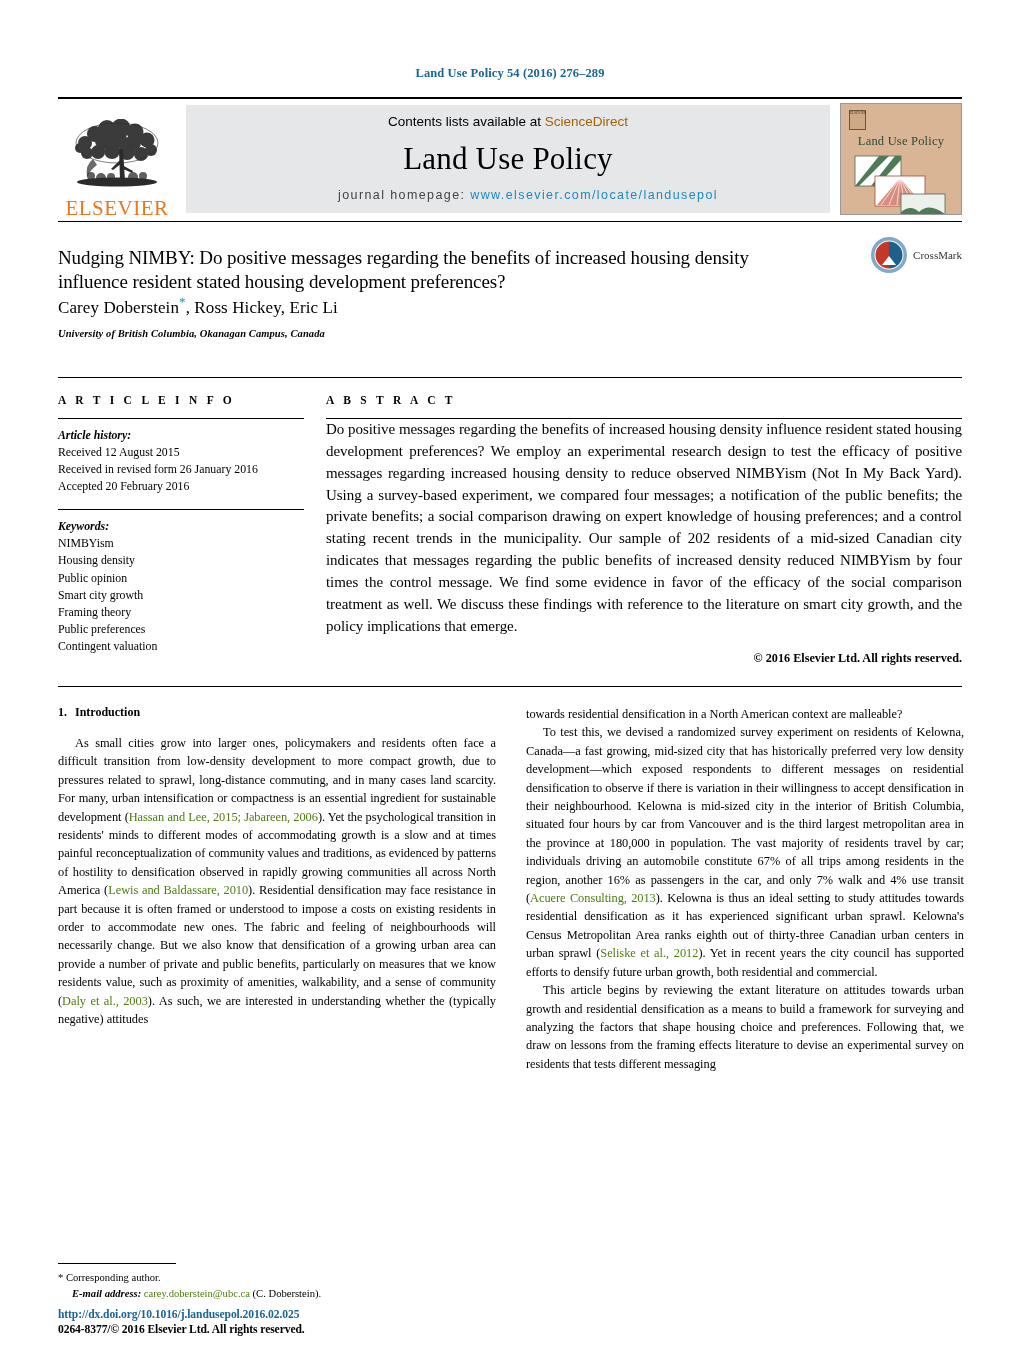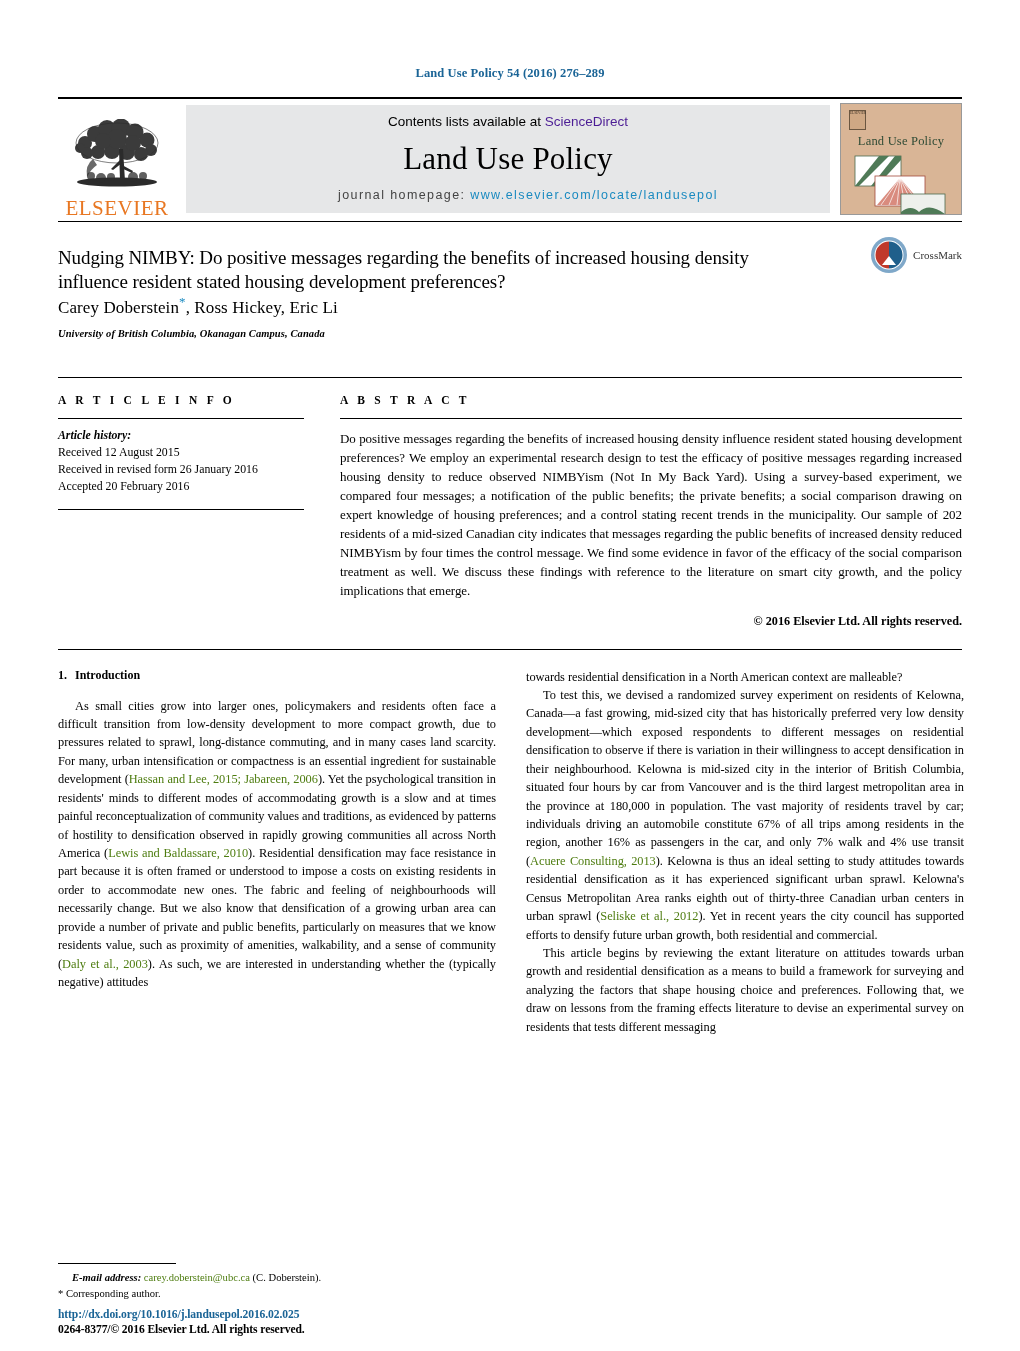--- a/index.html
+++ b/index.html
@@ -58,21 +58,21 @@
     flex: 1 1 auto;
     background: #e6e7e8;
     margin: 6px 10px 8px 10px;
     display: flex;
     flex-direction: column;
     align-items: center;
     justify-content: space-between;
     padding: 9px 0 11px 0;
   }
   .contents-line { font-size: 13.5px; font-family: "Liberation Sans", sans-serif; }
-  .sciencedirect { color: #4c1d95; }
+  .sciencedirect { color: #a16207; }
   .journal-title { font-size: 31px; font-family: "Liberation Serif", serif; letter-spacing: .2px; }
   .homepage-line {
     font-size: 12.5px;
     font-family: "Liberation Sans", sans-serif;
     letter-spacing: 1.4px;
     color: #444;
     padding-left: 40px;
   }
   .homepage-url { color: #1a8ac0; }
   .cover-thumb {
@@ -127,38 +127,38 @@
     gap: 5px;
   }
   .crossmark-label { font-family: "Liberation Serif", serif; font-size: 11px; color: #333; }
 
   
   .info-abstract {
     display: flex;
     margin-top: 38px;
     border-top: 1px solid #000;
     padding-top: 16px;
-    gap: 36px;
+    gap: 22px;
   }
   .col-info { width: 246px; flex: 0 0 246px; }
   .col-abstract { flex: 1 1 auto; }
   .sec-head {
     font-family: "Liberation Serif", serif;
     font-weight: bold;
     font-size: 11.5px;
     letter-spacing: 3.3px;
   }
   .hr-thin { border-top: 1px solid #000; margin-top: 12px; }
   .info-group { font-size: 11.8px; line-height: 1.45; }
   .info-label { font-style: italic; font-weight: bold; }
   .info-group.history { margin-top: 8px; }
   .kw-rule { border-top: 1px solid #000; margin-top: 14px; margin-bottom: 8px; }
   .abstract-body {
-    margin-top: 11px;
-    font-size: 13px;
+    margin-top: 0;
+    font-size: 15px;
     line-height: 1.46;
     text-align: justify;
     letter-spacing: -.05px;
   }
   .copyright {
     text-align: right;
     font-weight: bold;
     font-size: 12.2px;
     margin-top: 13px;
   }
@@ -311,20 +311,30 @@
     <div class="col-info">
       <div class="sec-head">A R T I C L E   I N F O</div>
       <div class="hr-thin"></div>
       <div class="info-group history">
         <div class="info-label">Article history:</div>
         <div>Received 12 August 2015</div>
         <div>Received in revised form 26 January 2016</div>
         <div>Accepted 20 February 2016</div>
       </div>
       <div class="kw-rule"></div>
+      <div class="info-group">
+        <div class="info-label">Keywords:</div>
+        <div>NIMBYism</div>
+        <div>Housing density</div>
+        <div>Public opinion</div>
+        <div>Smart city growth</div>
+        <div>Framing theory</div>
+        <div>Public preferences</div>
+        <div>Contingent valuation</div>
+      </div>
     </div>
 
     <div class="col-abstract">
       <div class="sec-head">A B S T R A C T</div>
       <div class="hr-thin"></div>
       <div class="abstract-body">Do positive messages regarding the benefits of increased housing density influence resident stated housing development preferences? We employ an experimental research design to test the efficacy of positive messages regarding increased housing density to reduce observed NIMBYism (Not In My Back Yard). Using a survey-based experiment, we compared four messages; a notification of the public benefits; the private benefits; a social comparison drawing on expert knowledge of housing preferences; and a control stating recent trends in the municipality. Our sample of 202 residents of a mid-sized Canadian city indicates that messages regarding the public benefits of increased density reduced NIMBYism by four times the control message. We find some evidence in favor of the efficacy of the social comparison treatment as well. We discuss these findings with reference to the literature on smart city growth, and the policy implications that emerge.</div>
       <div class="copyright">© 2016 Elsevier Ltd. All rights reserved.</div>
     </div>
   </div>
 
@@ -344,29 +354,29 @@
           <p class="para" style="text-indent: 0px;"><span>towards residential densification in a North American context are malleable?</span></p>
           <p class="para"><span>To test this, we devised a randomized survey experiment on residents of Kelowna, Canada—a fast growing, mid-sized city that has historically preferred very low density development—which exposed respondents to different messages on residential densification to observe if there is variation in their willingness to accept densification in their neighbourhood. Kelowna is mid-sized city in the interior of British Columbia, situated four hours by car from Vancouver and is the third largest metropolitan area in the province at 180,000 in population. The vast majority of residents travel by car; individuals driving an automobile constitute 67% of all trips among residents in the region, another 16% as passengers in the car, and only 7% walk and 4% use transit (</span><span class="ref">Acuere Consulting, 2013</span><span>). Kelowna is thus an ideal setting to study attitudes towards residential densification as it has experienced significant urban sprawl. Kelowna's Census Metropolitan Area ranks eighth out of thirty-three Canadian urban centers in urban sprawl (</span><span class="ref">Seliske et al., 2012</span><span>). Yet in recent years the city council has supported efforts to densify future urban growth, both residential and commercial.</span></p>
           <p class="para"><span>This article begins by reviewing the extant literature on attitudes towards urban growth and residential densification as a means to build a framework for surveying and analyzing the factors that shape housing choice and preferences. Following that, we draw on lessons from the framing effects literature to devise an experimental survey on residents that tests different messaging</span></p>
         </div>
     </div>
   </div>
 
   <div class="footnote-wrap">
     <div class="footnote-rule"></div>
     <div class="footnote">
+      <div>
+        <span>*</span>
+        <span>Corresponding author.</span>
+      </div>
       <div style="padding-left:14px">
         <span class="ital">E-mail address:</span>
         <span class="ref">carey.doberstein@ubc.ca</span>
         <span>(C. Doberstein).</span>
       </div>
-      <div>
-        <span>*</span>
-        <span>Corresponding author.</span>
-      </div>
     </div>
   </div>
 
   <div class="footer-doi">
     <span class="doi-link">http://dx.doi.org/10.1016/j.landusepol.2016.02.025</span>
     <div class="issn-line">0264-8377/© 2016 Elsevier Ltd. All rights reserved.</div>
   </div>
 
 </div>
 

